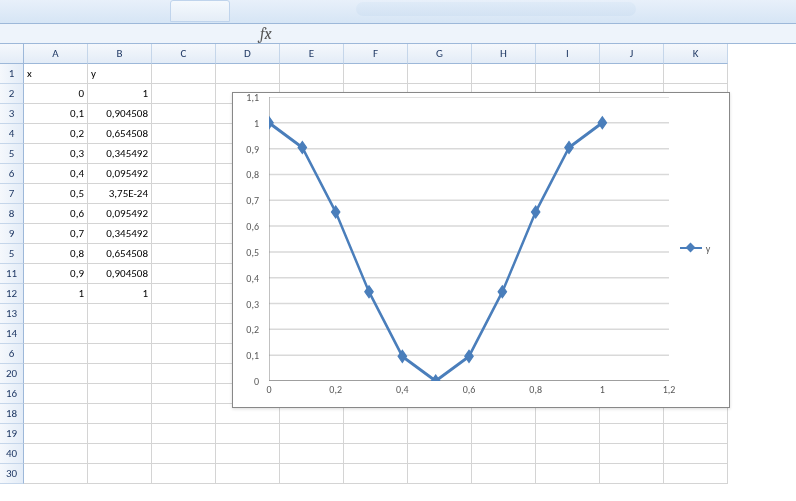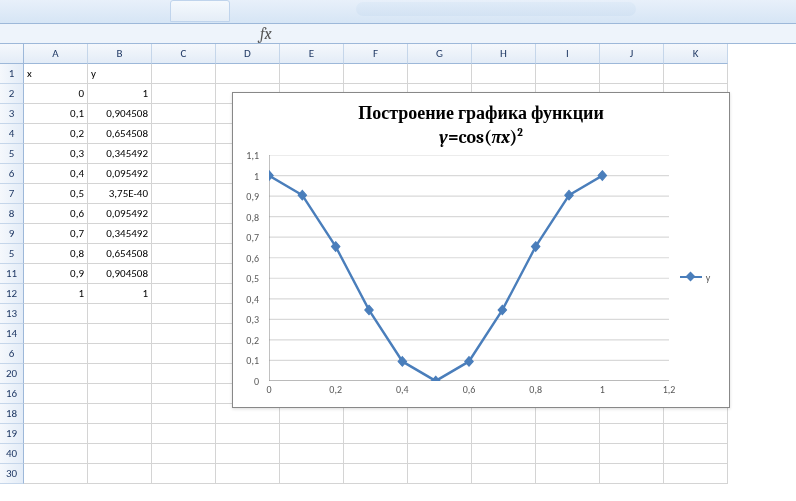--- a/index.html
+++ b/index.html
@@ -330,21 +330,21 @@
             <div class="cell"></div>
             <div class="cell"></div>
             <div class="cell"></div>
             <div class="cell"></div>
             <div class="cell"></div>
             <div class="cell"></div>
             <div class="cell"></div>
             <div class="cell"></div>
             <div class="cell"></div>
             <div class="cell">0,5</div>
-            <div class="cell">3,75E-40</div>
+            <div class="cell">3,75E-24</div>
             <div class="cell"></div>
             <div class="cell"></div>
             <div class="cell"></div>
             <div class="cell"></div>
             <div class="cell"></div>
             <div class="cell"></div>
             <div class="cell"></div>
             <div class="cell"></div>
             <div class="cell"></div>
             <div class="cell">0,6</div>
@@ -501,26 +501,20 @@
             <div class="cell"></div>
             <div class="cell"></div>
             <div class="cell"></div>
           </div>
       </div>
     </div>
   </div>
 </div>
 
 <div class="chart-box">
-  <div class="chart-title">
-    <div>Построение графика функции</div>
-    <div class="line2">
-      <span class="y">y</span><span>=cos(</span><span class="x">π</span><span class="x">x</span><span>)</span><sup>2</sup>
-    </div>
-  </div>
   <div class="chart-body">
     <div class="plot-col">
       <div class="plot-area">
         <div class="y-labels" id="y-labels">
             <span style="top: 100%;">0</span>
             <span style="top: 90.9091%;">0,1</span>
             <span style="top: 81.8182%;">0,2</span>
             <span style="top: 72.7273%;">0,3</span>
             <span style="top: 63.6364%;">0,4</span>
             <span style="top: 54.5455%;">0,5</span>

